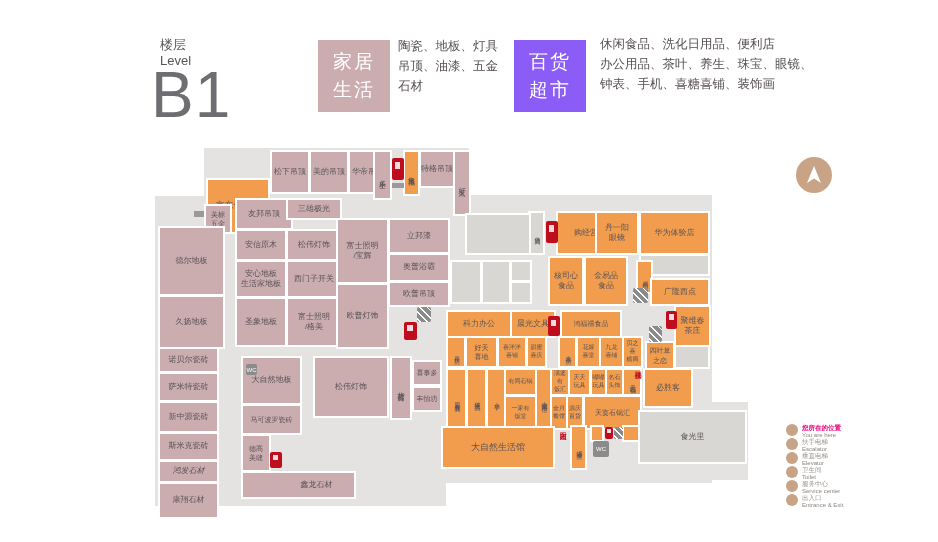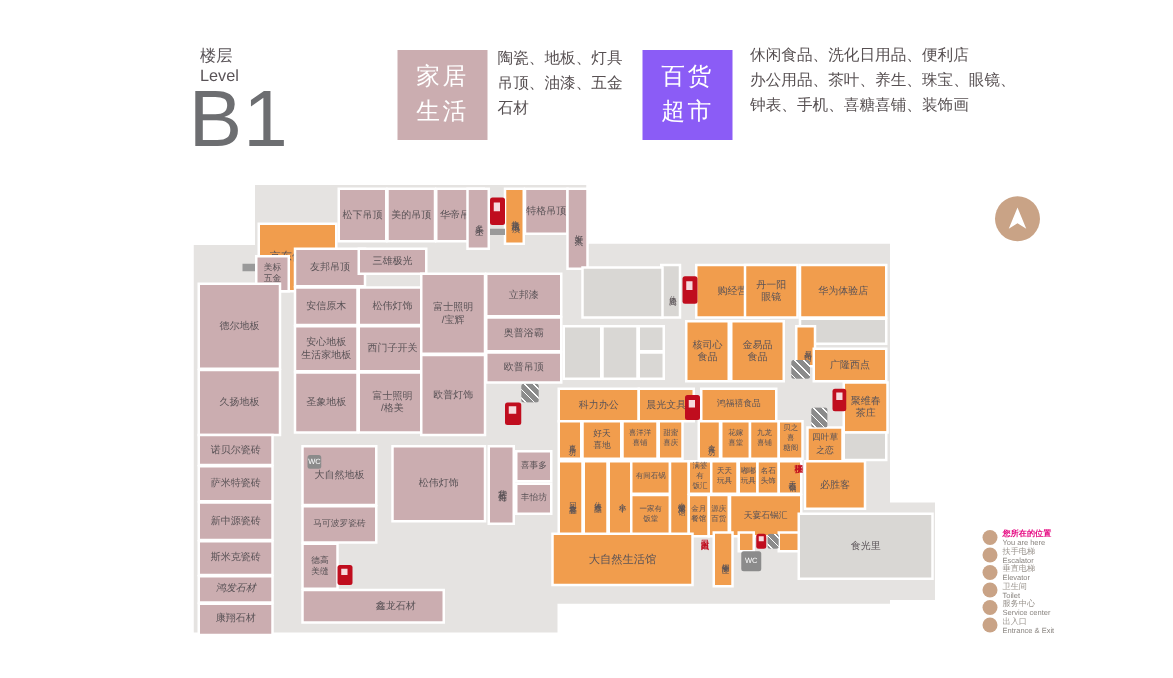--- a/index.html
+++ b/index.html
@@ -92,21 +92,21 @@
       <div class="block home" style="left: 237px; top: 299px; width: 48px; height: 46px;">圣象地板</div>
       <div class="block home" style="left: 288px; top: 299px; width: 52px; height: 46px;">富士照明
 /格美</div>
       <div class="block home" style="left: 160px; top: 228px; width: 63px; height: 66px;">德尔地板</div>
       <div class="block home" style="left: 160px; top: 297px; width: 63px; height: 50px;">久扬地板</div>
       <div class="block home" style="left: 160px; top: 349px; width: 57px; height: 22px;">诺贝尔瓷砖</div>
       <div class="block home" style="left: 160px; top: 374px; width: 57px; height: 26px;">萨米特瓷砖</div>
       <div class="block home" style="left: 160px; top: 403px; width: 57px; height: 28px;">新中源瓷砖</div>
       <div class="block home" style="left: 160px; top: 434px; width: 57px; height: 25px;">斯米克瓷砖</div>
       <div class="block home" style="left: 160px; top: 462px; width: 57px; height: 19px; font-style: italic;">鸿发石材</div>
-      <div class="block home" style="left: 160px; top: 484px; width: 57px; height: 23px;">康翔石材</div>
+      <div class="block home" style="left: 160px; top: 484px; width: 57px; height: 33px;">康翔石材</div>
       <div class="block home" style="left: 243px; top: 358px; width: 57px; height: 45px;">大自然地板</div>
       <div class="block home" style="left: 243px; top: 406px; width: 57px; height: 27px; font-size: 7px;">马可波罗瓷砖</div>
       <div class="block home" style="left: 243px; top: 436px; width: 26px; height: 34px; font-size: 7px;">德高
 美缝</div>
       <div class="block home" style="left: 243px; top: 473px; width: 75px; height: 24px; padding-left: 36px;">鑫龙石材</div>
       <div class="block home" style="left: 338px; top: 220px; width: 49px; height: 62px;">富士照明
 /宝辉</div>
       <div class="block home" style="left: 390px; top: 220px; width: 58px; height: 32px;">立邦漆</div>
       <div class="block home" style="left: 390px; top: 255px; width: 58px; height: 25px;">奥普浴霸</div>
       <div class="block home" style="left: 390px; top: 283px; width: 58px; height: 22px;">欧普吊顶</div>

